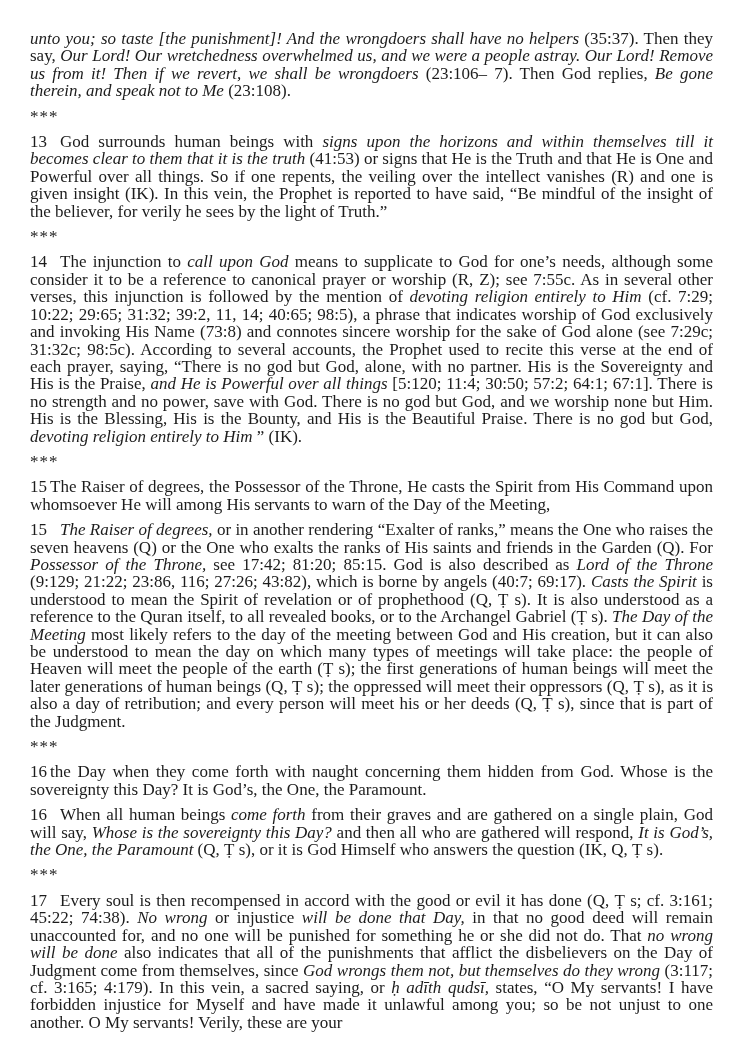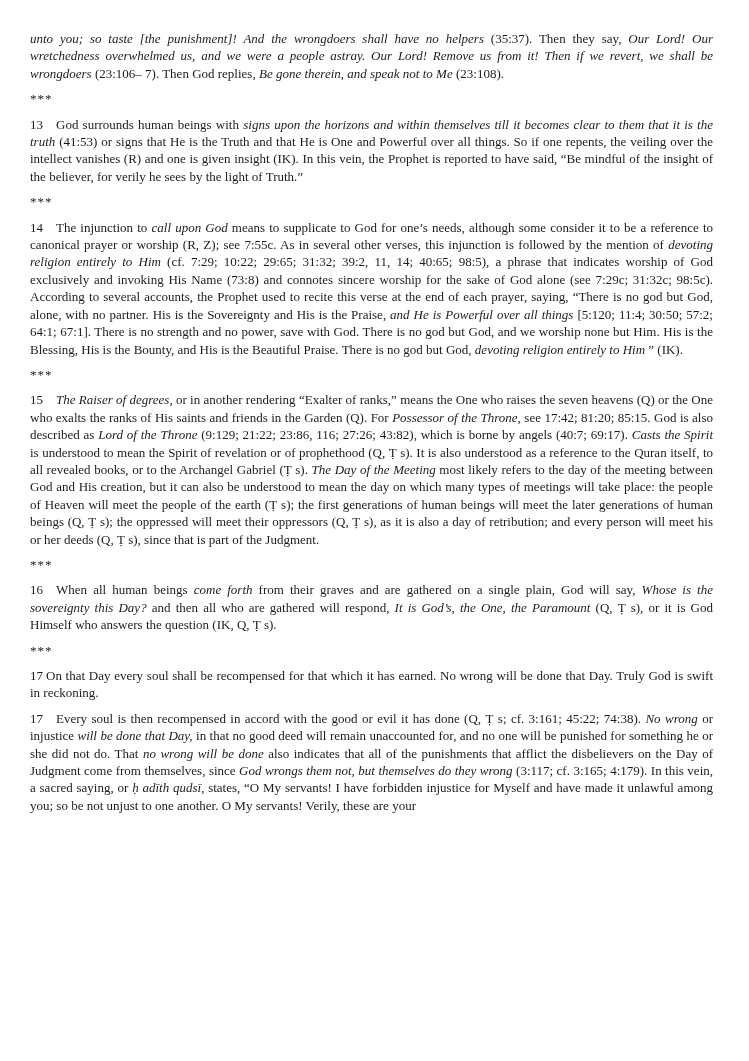--- a/index.html
+++ b/index.html
@@ -9,21 +9,21 @@
   }
   .page {
     position: relative;
     box-sizing: border-box;
     width: 749px;
     height: 1061px;
     padding: 30px 36px 0 30px;
     overflow: hidden;
     background: #ffffff;
     font-family: "Liberation Serif", "DejaVu Serif", serif;
-    font-size: 13px;
+    font-size: 17px;
     line-height: 17.4px;
     color: #1c1c1c;
     text-align: justify;
   }
   .page p {
     margin: 0 0 8px 0;
   }
   .page p.separator {
     text-align: left;
     letter-spacing: 1px;
@@ -39,19 +39,20 @@
 </head>
 <body>
 
 <main class="page">
     <p class="continuation"><em class="seg">unto you; so taste [the punishment]! And the wrongdoers shall have no helpers</em><span class="seg"> (35:37). Then they say, </span><em class="seg">Our Lord! Our wretchedness overwhelmed us, and we were a people astray. Our Lord! Remove us from it! Then if we revert, we shall be wrongdoers</em><span class="seg"> (23:106– 7). Then God replies, </span><em class="seg">Be gone therein, and speak not to Me</em><span class="seg"> (23:108).</span></p>
     <p class="separator">***</p>
     <p class="commentary"><span class="pnum">13</span><span class="seg">God surrounds human beings with </span><em class="seg">signs upon the horizons and within themselves till it becomes clear to them that it is the truth</em><span class="seg"> (41:53) or signs that He is the Truth and that He is One and Powerful over all things. So if one repents, the veiling over the intellect vanishes (R) and one is given insight (IK). In this vein, the Prophet is reported to have said, “Be mindful of the insight of the believer, for verily he sees by the light of Truth.”</span></p>
     <p class="separator">***</p>
     <p class="commentary"><span class="pnum">14</span><span class="seg">The injunction to </span><em class="seg">call upon God</em><span class="seg"> means to supplicate to God for one’s needs, although some consider it to be a reference to canonical prayer or worship (R, Z); see 7:55c. As in several other verses, this injunction is followed by the mention of </span><em class="seg">devoting religion entirely to Him</em><span class="seg"> (cf. 7:29; 10:22; 29:65; 31:32; 39:2, 11, 14; 40:65; 98:5), a phrase that indicates worship of God exclusively and invoking His Name (73:8) and connotes sincere worship for the sake of God alone (see 7:29c; 31:32c; 98:5c). According to several accounts, the Prophet used to recite this verse at the end of each prayer, saying, “There is no god but God, alone, with no partner. His is the Sovereignty and His is the Praise, </span><em class="seg">and He is Powerful over all things</em><span class="seg"> [5:120; 11:4; 30:50; 57:2; 64:1; 67:1]. There is no strength and no power, save with God. There is no god but God, and we worship none but Him. His is the Blessing, His is the Bounty, and His is the Beautiful Praise. There is no god but God, </span><em class="seg">devoting religion entirely to Him</em><span class="seg"> ” (IK).</span></p>
     <p class="separator">***</p>
+    <p class="verse"><span class="pnum">15</span><span class="seg">The Raiser of degrees, the Possessor of the Throne, He casts the Spirit from His Command upon whomsoever He will among His servants to warn of the Day of the Meeting,</span></p>
     <p class="commentary"><span class="pnum">15</span><em class="seg">The Raiser of degrees,</em><span class="seg"> or in another rendering “Exalter of ranks,” means the One who raises the seven heavens (Q) or the One who exalts the ranks of His saints and friends in the Garden (Q). For </span><em class="seg">Possessor of the Throne,</em><span class="seg"> see 17:42; 81:20; 85:15. God is also described as </span><em class="seg">Lord of the Throne</em><span class="seg"> (9:129; 21:22; 23:86, 116; 27:26; 43:82), which is borne by angels (40:7; 69:17). </span><em class="seg">Casts the Spirit</em><span class="seg"> is understood to mean the Spirit of revelation or of prophethood (Q, Ṭ s). It is also understood as a reference to the Quran itself, to all revealed books, or to the Archangel Gabriel (Ṭ s). </span><em class="seg">The Day of the Meeting</em><span class="seg"> most likely refers to the day of the meeting between God and His creation, but it can also be understood to mean the day on which many types of meetings will take place: the people of Heaven will meet the people of the earth (Ṭ s); the first generations of human beings will meet the later generations of human beings (Q, Ṭ s); the oppressed will meet their oppressors (Q, Ṭ s), as it is also a day of retribution; and every person will meet his or her deeds (Q, Ṭ s), since that is part of the Judgment.</span></p>
     <p class="separator">***</p>
+    <p class="verse"><span class="pnum">16</span><span class="seg">the Day when they come forth with naught concerning them hidden from God. Whose is the sovereignty this Day? It is God’s, the One, the Paramount.</span></p>
     <p class="commentary"><span class="pnum">16</span><span class="seg">When all human beings </span><em class="seg">come forth</em><span class="seg"> from their graves and are gathered on a single plain, God will say, </span><em class="seg">Whose is the sovereignty this Day?</em><span class="seg"> and then all who are gathered will respond, </span><em class="seg">It is God’s, the One, the Paramount</em><span class="seg"> (Q, Ṭ s), or it is God Himself who answers the question (IK, Q, Ṭ s).</span></p>
     <p class="separator">***</p>
-    <p class="verse"><span class="pnum">17</span><span class="seg">On that Day every soul shall be recompensed for that which it has earned. No wrong will be done that Day. Truly God is swift in reckoning.</span></p>
     <p class="commentary"><span class="pnum">17</span><span class="seg">Every soul is then recompensed in accord with the good or evil it has done (Q, Ṭ s; cf. 3:161; 45:22; 74:38). </span><em class="seg">No wrong</em><span class="seg"> or injustice </span><em class="seg">will be done that Day,</em><span class="seg"> in that no good deed will remain unaccounted for, and no one will be punished for something he or she did not do. That </span><em class="seg">no wrong will be done</em><span class="seg"> also indicates that all of the punishments that afflict the disbelievers on the Day of Judgment come from themselves, since </span><em class="seg">God wrongs them not, but themselves do they wrong</em><span class="seg"> (3:117; cf. 3:165; 4:179). In this vein, a sacred saying, or </span><em class="seg">ḥ adīth qudsī,</em><span class="seg"> states, “O My servants! I have forbidden injustice for Myself and have made it unlawful among you; so be not unjust to one another. O My servants! Verily, these are your</span></p>
   </main>
 
 </body></html>

